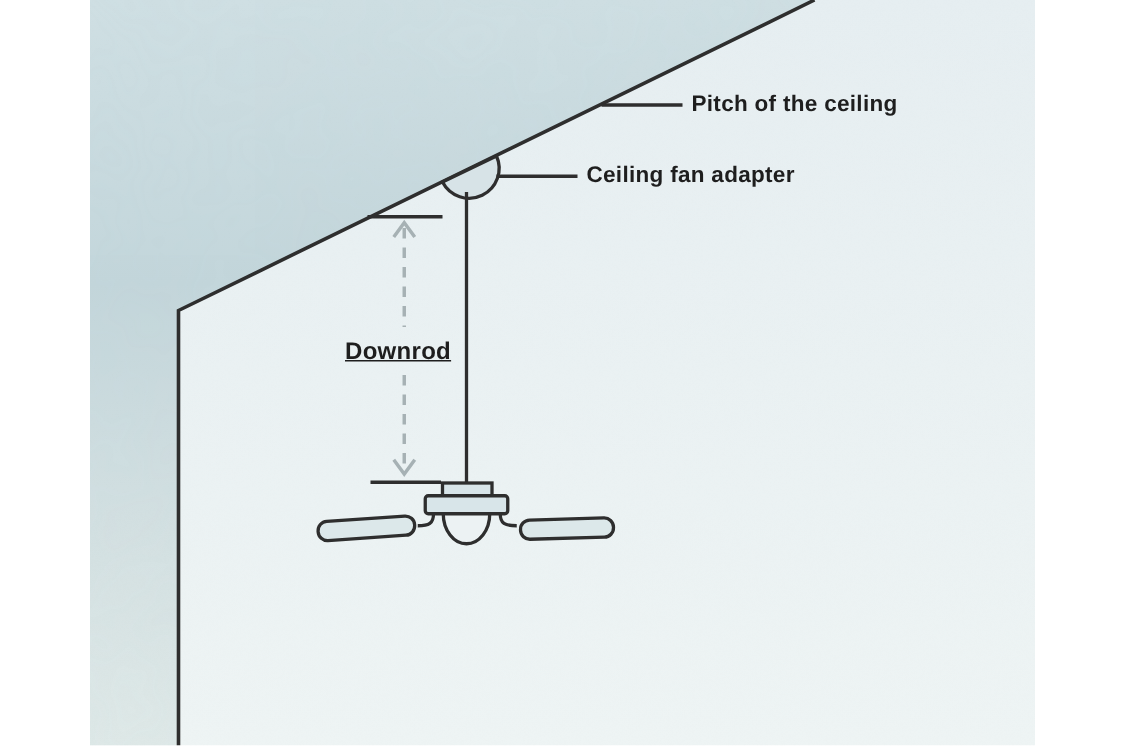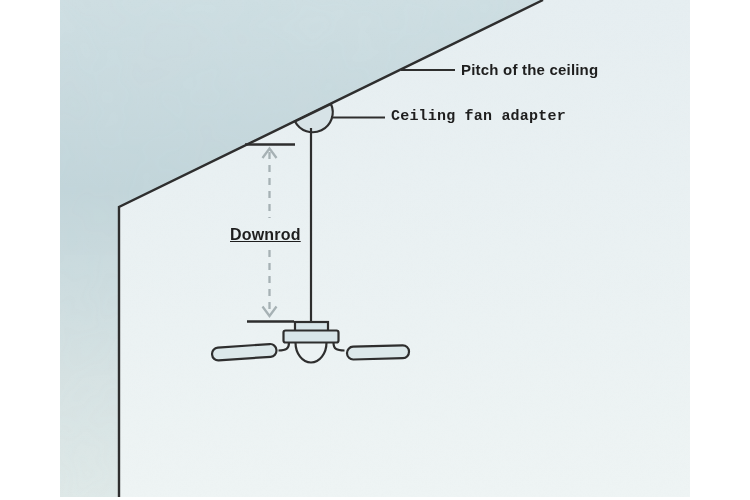--- a/index.html
+++ b/index.html
@@ -29,21 +29,21 @@
     position:absolute;
     color:var(--text);
     font-size:15px;
     font-weight:700;
     letter-spacing:.2px;
     line-height:1.15;
     white-space:nowrap;
     user-select:none;
   }
   #label-pitch{left:461px;top:61px;}
-  #label-adapter{left:391px;top:108px;font-family:Liberation Mono, monospace;}
+  #label-adapter{left:391px;top:108px;}
   #label-downrod{left:230px;top:226px;font-size:16px;text-decoration:underline;}
   .outline{fill:none;stroke:var(--line);stroke-width:2.4;stroke-linejoin:miter;}
   .leader{stroke:var(--line);stroke-width:2.2;}
   .tick{stroke:var(--line);stroke-width:2.4;}
   .dash{stroke:var(--arrow-gray);stroke-width:2.3;stroke-dasharray:7 6;fill:none;}
   .chev{stroke:var(--arrow-gray);stroke-width:2.3;fill:none;stroke-linejoin:miter;}
   .fanline{stroke:var(--line);stroke-width:2.2;fill:none;}
 </style>
 </head>
 <body>

